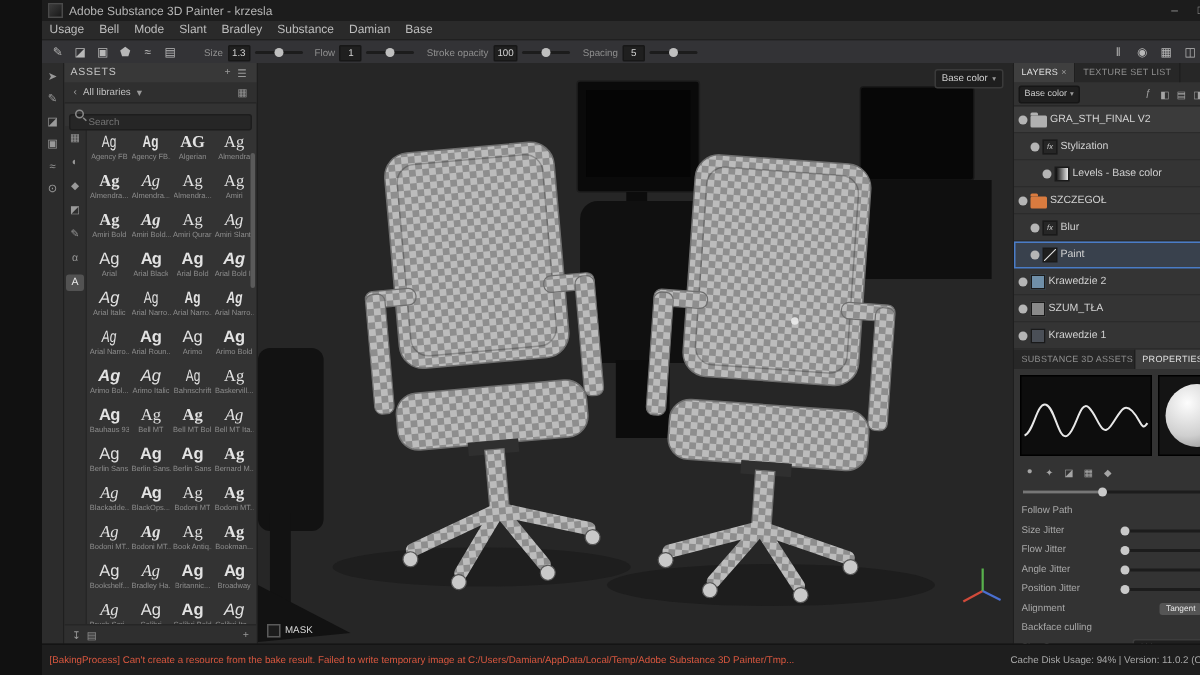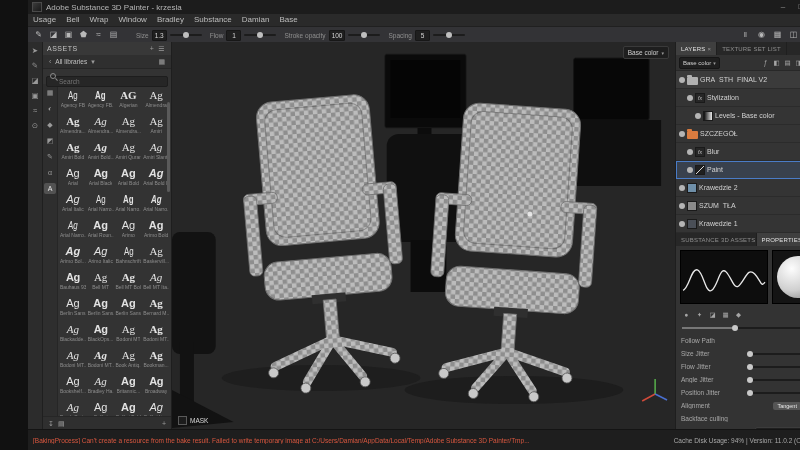--- a/index.html
+++ b/index.html
@@ -128,22 +128,22 @@
     <div id="win-controls">
         <span class="winbtn">–</span>
         <span class="winbtn">□</span>
         <span class="winbtn">✕</span>
       </div>
   </div>
 
   <div id="menubar">
       <span class="menu-item">Usage</span>
       <span class="menu-item">Bell</span>
-      <span class="menu-item">Wrap</span>
-      <span class="menu-item">Window</span>
+      <span class="menu-item">Mode</span>
+      <span class="menu-item">Slant</span>
       <span class="menu-item">Bradley</span>
       <span class="menu-item">Substance</span>
       <span class="menu-item">Damian</span>
       <span class="menu-item">Base</span>
     </div>
 
   <div id="toolbar">
     <span id="tb-left" style="display:flex;gap:2px;">
         <span class="tb-ico">✎</span>
         <span class="tb-ico">◪</span>

